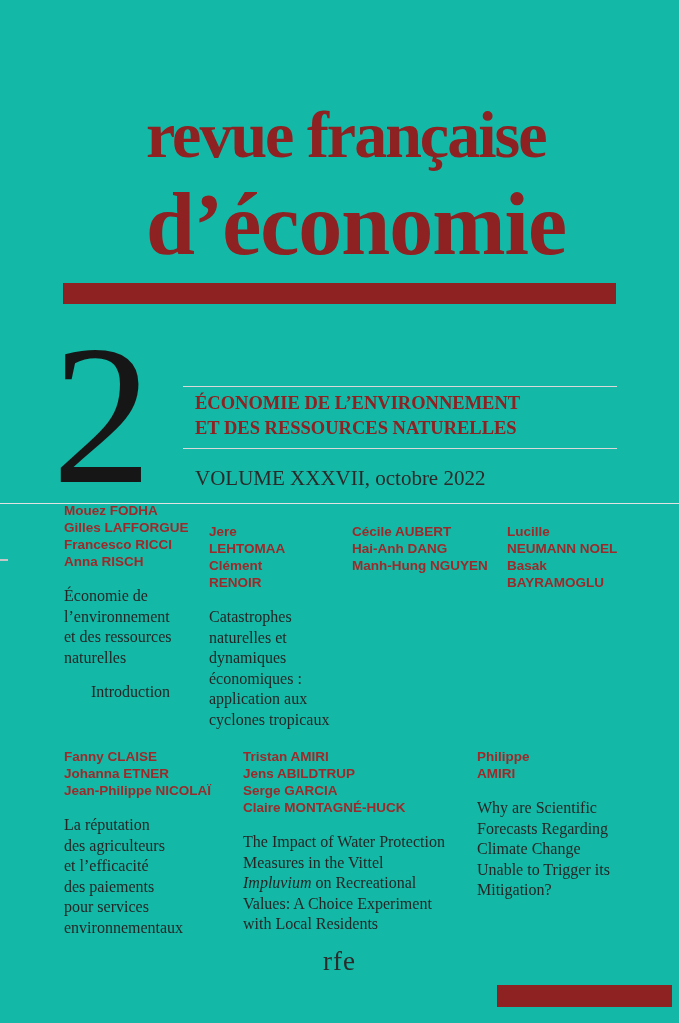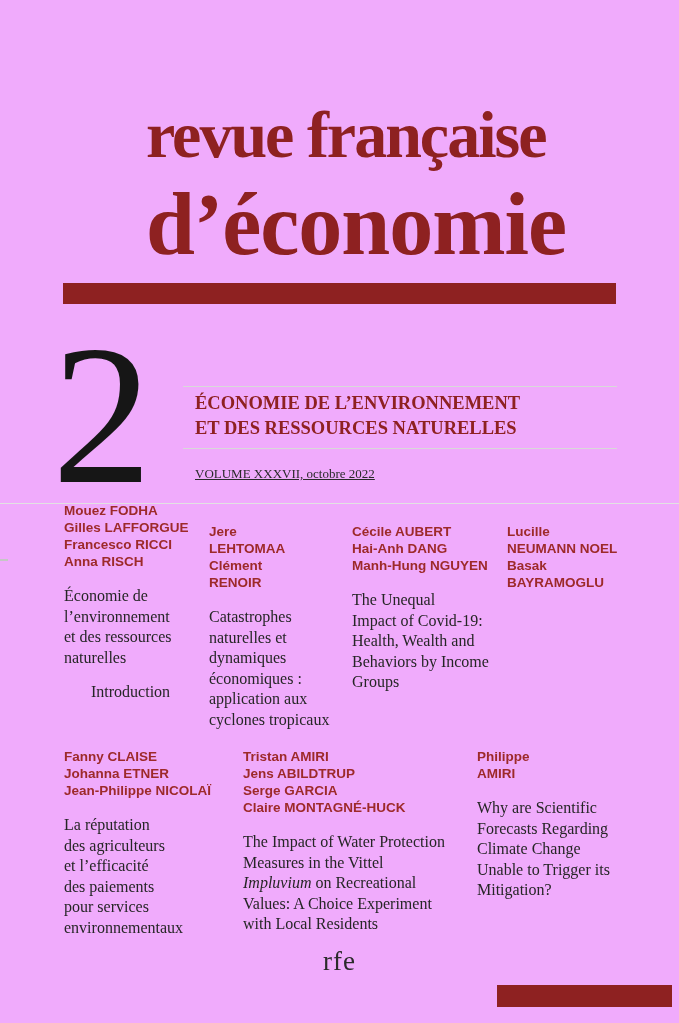--- a/index.html
+++ b/index.html
@@ -3,42 +3,42 @@
 <meta charset="utf-8">
 <style>
   html, body { margin: 0; padding: 0; background: #ffffff; }
   body {
     width: 679px; height: 1023px;
     font-family: "Liberation Serif", serif;
     color: var(--ink, #232323);
     position: relative;
     overflow: hidden;
   }
-  .page { position: absolute; inset: 0; background: #f0abfc; }
+  .page { position: absolute; inset: 0; background: #14b8a6; }
 
   
   .title-line { position: absolute; left: 146px; color: var(--accent, #8e2121);
                 font-weight: bold; line-height: 1; white-space: nowrap; }
   .title-line1 { top: 102px; font-size: 66px; letter-spacing: -2px; }
   .title-line2 { top: 181px; font-size: 88px; letter-spacing: -1px; }
   .masthead-rule { position: absolute; left: 63px; top: 283px; width: 553px; height: 21px;
                    background: var(--accent, #8e2121); }
 
   
   .issue-number { position: absolute; left: 52px; top: 315px; font-size: 200px;
                   line-height: 1; color: #161616; font-family: "Liberation Serif", serif; }
   .hrule { position: absolute; height: 1px; background: var(--rule, #d9d9d9); }
   .rule-a { left: 183px; top: 386px; width: 434px; }
   .rule-b { left: 183px; top: 448px; width: 434px; }
   .rule-c { left: 0; top: 503px; width: 679px; background: #e2e2e2; }
   .section-title { position: absolute; left: 195px; top: 391px;
                    color: var(--accent, #8e2121); font-weight: bold;
                    font-size: 18.5px; line-height: 25px; white-space: pre-line; }
-  .volume-line { position: absolute; left: 195px; top: 466px; font-size: 13px;
-                 color: #2a2a2a; white-space: nowrap; text-decoration: underline; }
+  .volume-line { position: absolute; left: 195px; top: 466px; font-size: 21px;
+                 color: #2a2a2a; white-space: nowrap; }
 
   
   .entry { position: absolute; }
   .authors { font-family: "Liberation Sans", sans-serif; font-weight: bold;
              font-size: 13.5px; line-height: 17px; color: var(--author, #9d2a2a);
              white-space: pre-line; margin: 0 0 16px 0; }
   .atitle { font-size: 16px; line-height: 20.5px; color: #262626; white-space: pre-line; }
   .atitle em { font-style: italic; }
   .asubtitle { font-size: 16px; line-height: 20.5px; color: #262626; margin-top: 14px; margin-left: 27px; }
 
@@ -104,25 +104,20 @@
 dynamiques
 économiques :
 application aux
 cyclones tropicaux</div>
     </article>
 
     <article class="entry e3">
       <div class="authors">Cécile AUBERT
 Hai-Anh DANG
 Manh-Hung NGUYEN</div>
-      <div class="atitle">The Unequal
-Impact of Covid-19:
-Health, Wealth and
-Behaviors by Income
-Groups</div>
     </article>
 
     <article class="entry e4">
       <div class="authors">Lucille
 NEUMANN NOEL
 Basak
 BAYRAMOGLU</div>
     </article>
 
     <article class="entry e5">

